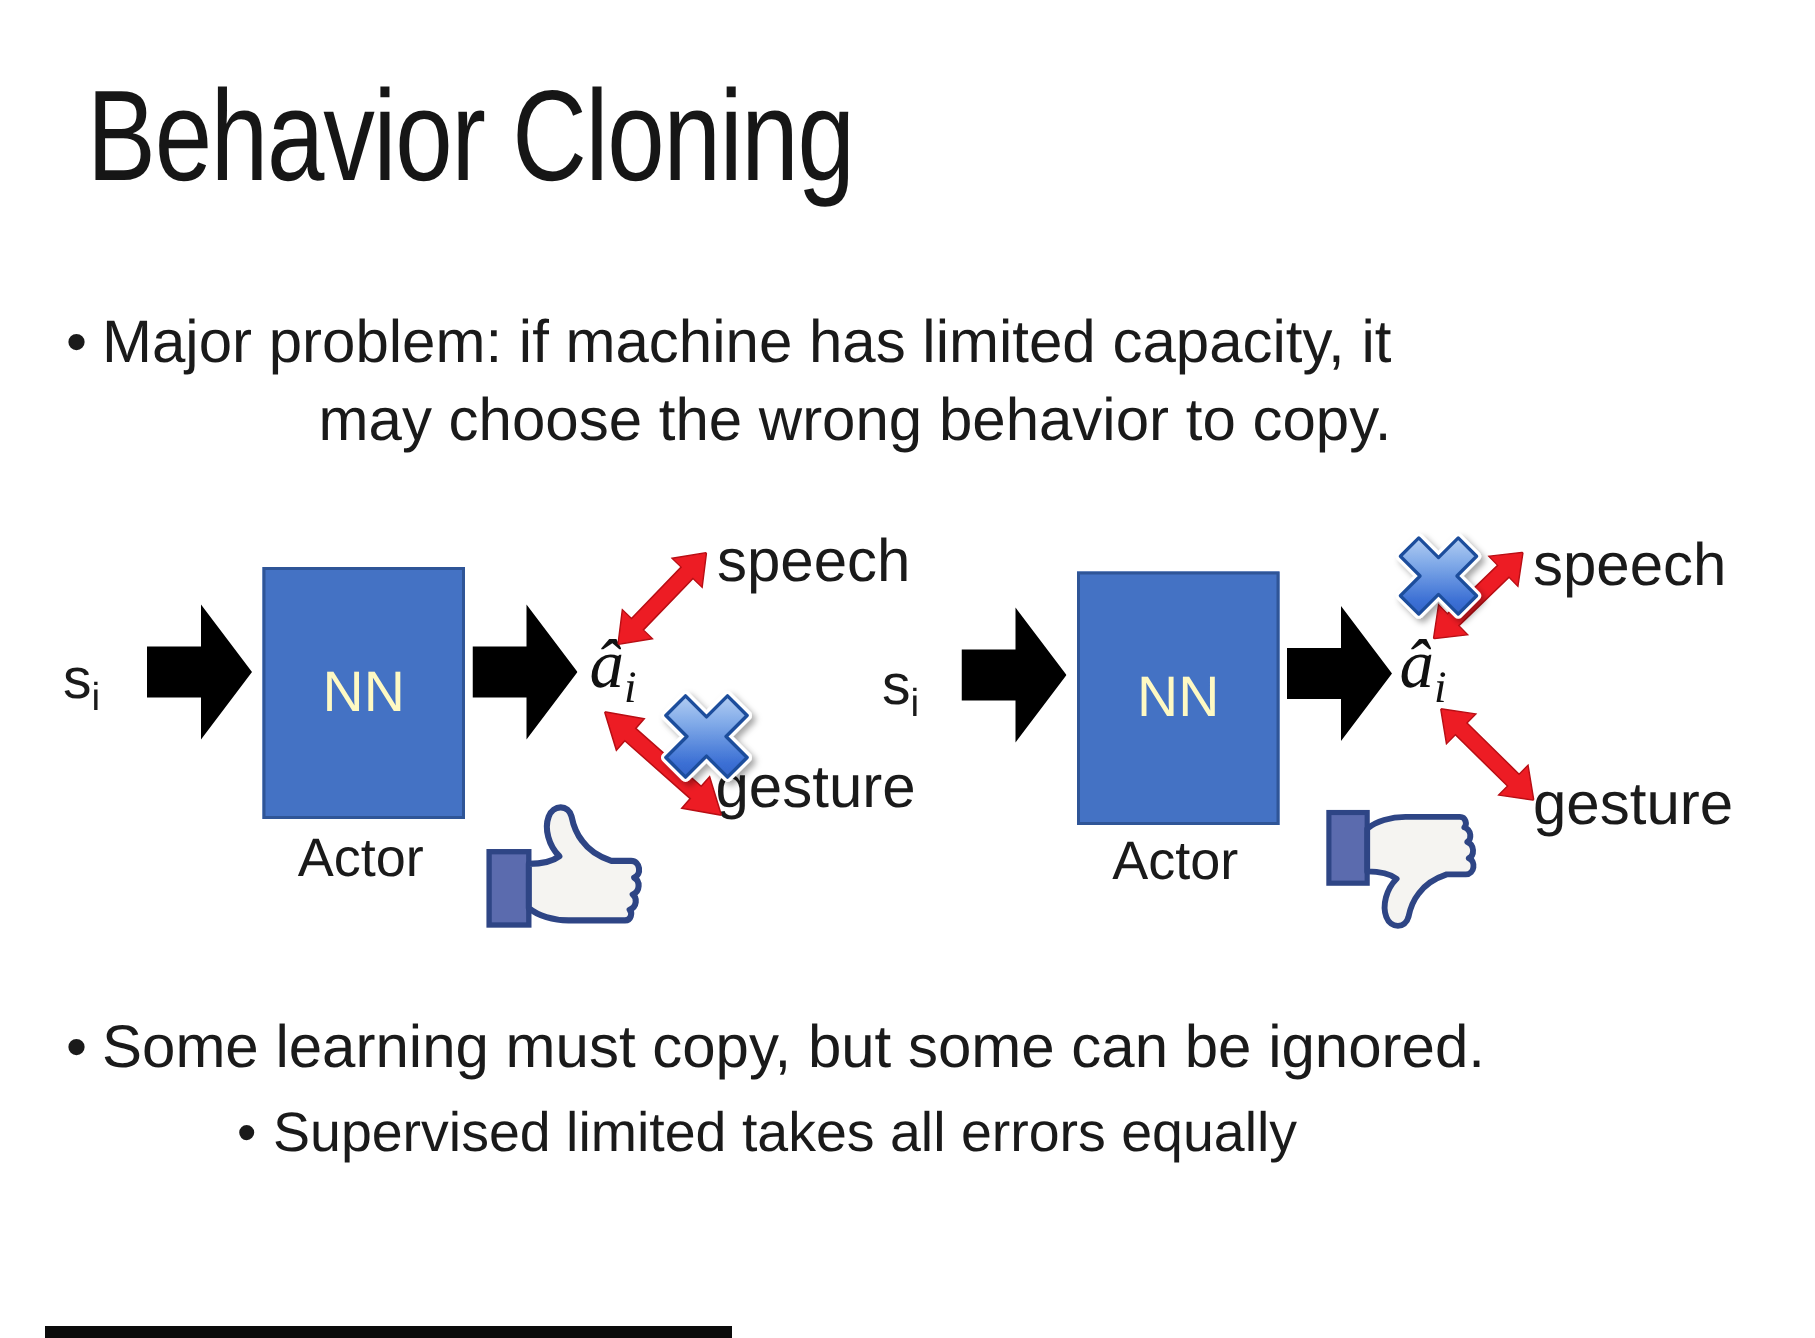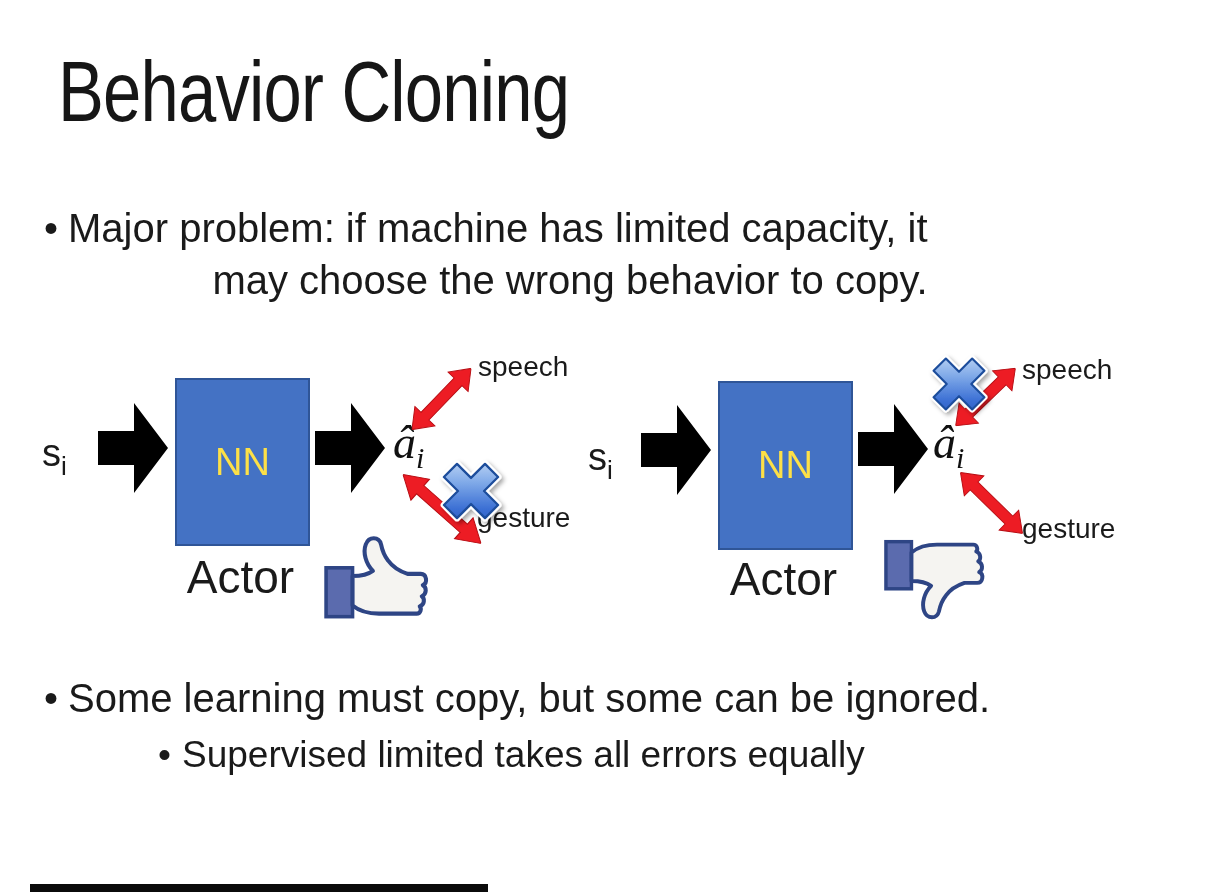--- a/index.html
+++ b/index.html
@@ -27,27 +27,27 @@
   .bullet-text { white-space:nowrap; }
   .b1 .bullet-text { white-space:pre-line; }
 
   .io-label { font-size:38px; line-height:1; white-space:nowrap; }
   .io-label sub { font-size:26px; }
 
   .nn-box {
     width:131px; background:#4472C4; border:2px solid #2F5597;
     display:flex; align-items:center; justify-content:center;
   }
-  .nn-box .nn-text { color:#fde047; font-size:38px; }
+  .nn-box .nn-text { color:#fef9c3; font-size:38px; }
 
   .ahat { font-family:Liberation Serif, serif; font-style:italic; font-size:46px; line-height:1; white-space:nowrap; color:#111; }
   .ahat sub { font-size:30px; }
 
-  .word-label { font-size:28px; line-height:1.1; white-space:nowrap; }
-  .actor-label { font-size:46px; line-height:1.1; text-align:center; }
+  .word-label { font-size:40px; line-height:1.1; white-space:nowrap; }
+  .actor-label { font-size:36px; line-height:1.1; text-align:center; }
 
   .flow-arrow { display:block; }
   .red-arrow { display:block; }
   .z1 { z-index:1; } .z2 { z-index:2; } .z3 { z-index:3; }
 
   .clip-bar { left:30px; top:884px; width:458px; height:8px; background:#0b0b0b; }
 </style>
 </head>
 <body>
 

